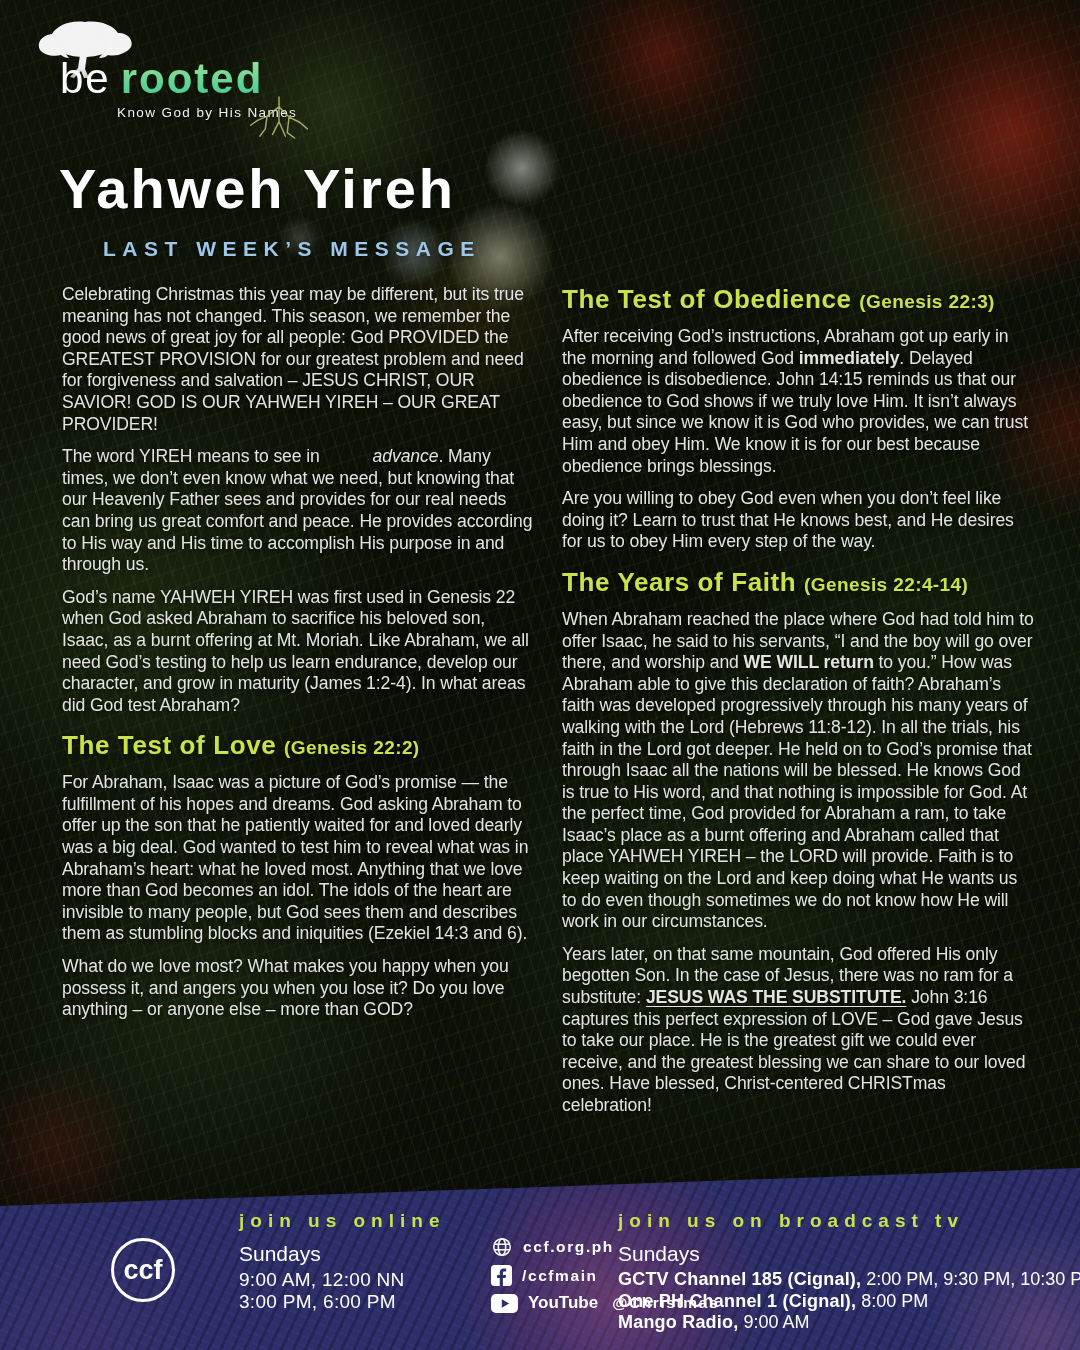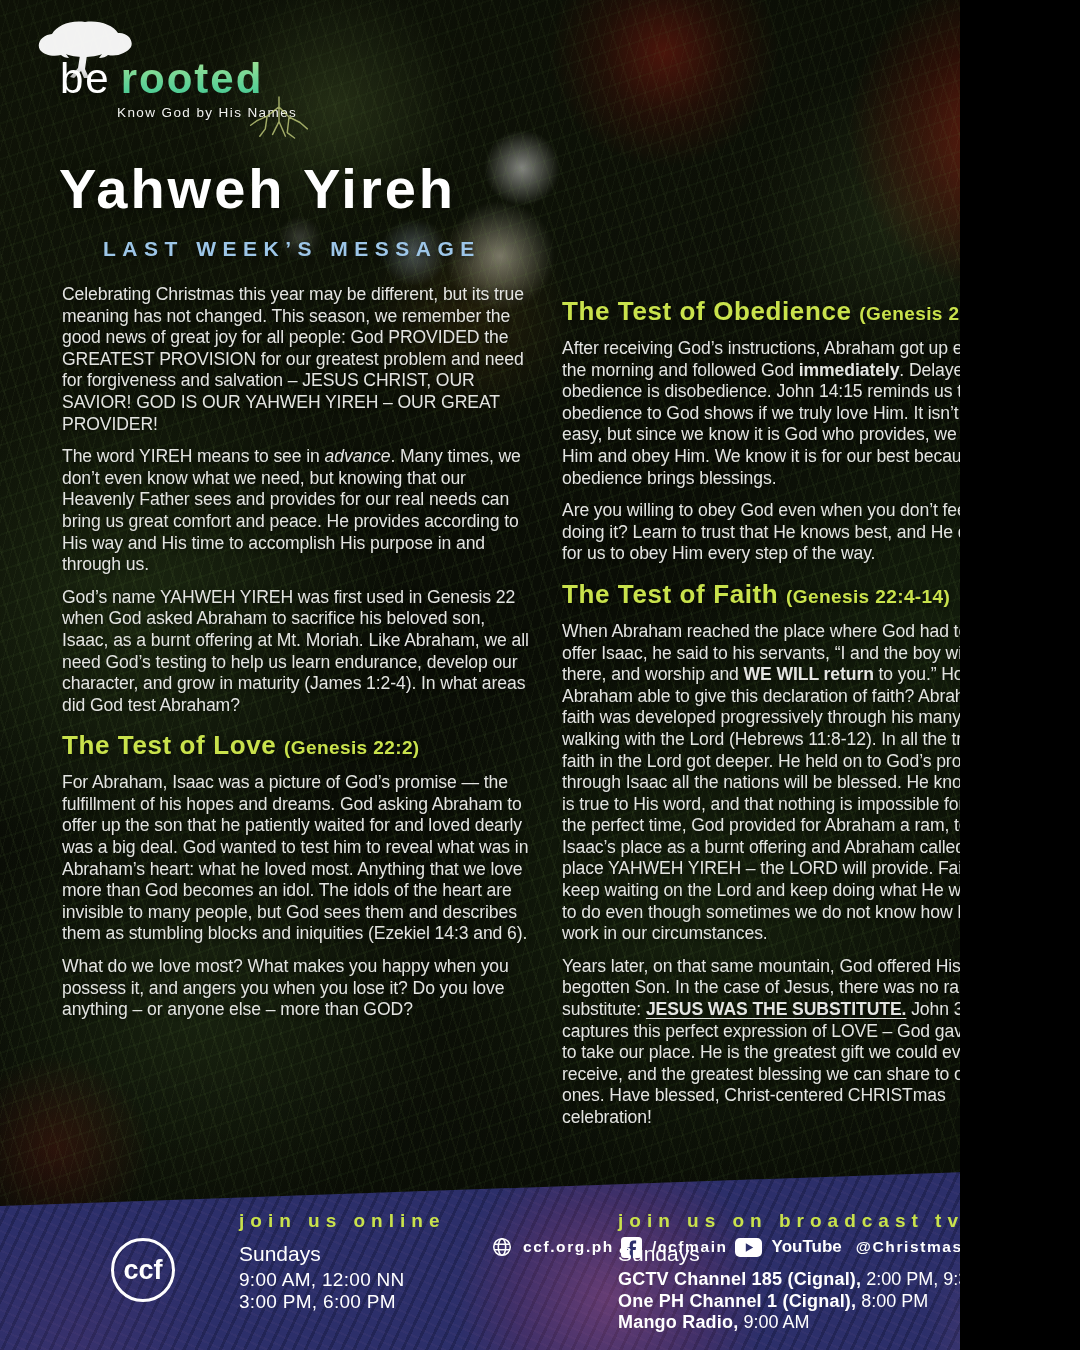--- a/index.html
+++ b/index.html
@@ -1,17 +1,17 @@
 <!DOCTYPE html>
 <html><head>
 <meta charset="utf-8">
 <style>
   html,body{margin:0;padding:0;background:#000;}
   .poster{
-    position:relative;width:960px;height:1350px;overflow:hidden;
+    position:relative;width:1080px;height:1350px;overflow:hidden;
     font-family:"Liberation Sans",sans-serif;color:#e3e4e1;
     background:#4c1d95;
   }
   
   .bg{
     position:absolute;inset:0;
     background:
       radial-gradient(circle at 522px 168px, rgba(255,255,255,.55), rgba(255,255,255,0) 38px),
       radial-gradient(circle at 500px 256px, rgba(255,248,224,.45), rgba(255,248,224,0) 55px),
       radial-gradient(circle at 414px 252px, rgba(205,228,255,.32), rgba(205,228,255,0) 34px),
@@ -70,23 +70,23 @@
     text-shadow:0 1px 5px rgba(0,0,0,.65);
   }
   .col-left{left:62px;}
   .col-right{left:562px;}
   .col p{margin:0 0 11px 0;}
   .sec-h{
     margin:14px 0 9px 0;color:#c9e24c;font-weight:bold;
     font-size:26px;line-height:31px;letter-spacing:.6px;
     text-shadow:0 2px 6px rgba(0,0,0,.6);
   }
-  .sec-h:first-child{margin-top:12px;}
+  .sec-h:first-child{margin-top:0;}
   .sec-ref{font-size:19px;letter-spacing:.4px;}
-  .em-italic{font-style:italic;}
+  .em-italic{font-style:italic;margin-left:48px;}
   .subst{font-weight:bold;text-decoration:underline;text-underline-offset:3px;}
 
   
   .footer{position:absolute;left:0;top:1168px;width:1080px;height:182px;color:#fff;}
   .footer-bg{
     position:absolute;inset:0;
     clip-path:polygon(0 38px,100% 0,100% 100%,0 100%);
     background:
       radial-gradient(circle at 610px 130px, rgba(196,84,132,.38), rgba(152,52,100,.20) 95px, rgba(0,0,0,0) 155px),
       radial-gradient(circle at 1040px 165px, rgba(235,130,175,.20), rgba(0,0,0,0) 115px),
@@ -99,21 +99,21 @@
     position:absolute;left:111px;top:70px;width:58px;height:58px;
     border:3.5px solid #fff;border-radius:50%;
     display:flex;align-items:center;justify-content:center;
     font-size:27px;font-weight:bold;letter-spacing:0;color:#fff;text-align:right;
   }
   .online-block{position:absolute;left:239px;top:42px;}
   .broadcast-block{position:absolute;left:618px;top:42px;}
   .join-label{color:#c9e24c;font-size:19px;font-weight:bold;letter-spacing:6px;margin-bottom:10px;white-space:nowrap;}
   .day{font-size:21px;font-weight:normal;margin-bottom:3px;}
   .times{font-size:19px;line-height:22px;letter-spacing:.3px;}
-  .links-block{position:absolute;left:455px;top:68px;display:flex;flex-direction:row;gap:7px;padding-left:36px;}
+  .links-block{position:absolute;left:455px;top:68px;display:flex;flex-direction:column;gap:7px;padding-left:36px;}
   .link-row{display:flex;align-items:center;gap:10px;font-size:15.5px;font-weight:bold;letter-spacing:1.6px;white-space:nowrap;}
   .link-row svg{flex:0 0 auto;}
   .yt-word{font-size:17px;letter-spacing:0;margin-right:4px;}
   .bline{font-size:18px;line-height:21.5px;white-space:nowrap;}
   .bline b{letter-spacing:.2px;margin-top:44px;}
 </style>
 </head>
 <body>
 
 <div class="poster">
@@ -146,21 +146,21 @@
     <p>God’s name YAHWEH YIREH was first used in Genesis 22 when God asked Abraham to sacrifice his beloved son, Isaac, as a burnt offering at Mt. Moriah. Like Abraham, we all need God’s testing to help us learn endurance, develop our character, and grow in maturity (James 1:2-4). In what areas did God test Abraham?</p>
     <h2 class="sec-h"><span>The Test of Love</span> <span class="sec-ref">(Genesis 22:2)</span></h2>
     <p>For Abraham, Isaac was a picture of God’s promise — the fulfillment of his hopes and dreams. God asking Abraham to offer up the son that he patiently waited for and loved dearly was a big deal. God wanted to test him to reveal what was in Abraham’s heart: what he loved most. Anything that we love more than God becomes an idol. The idols of the heart are invisible to many people, but God sees them and describes them as stumbling blocks and iniquities (Ezekiel 14:3 and 6).</p>
     <p>What do we love most? What makes you happy when you possess it, and angers you when you lose it? Do you love anything – or anyone else – more than GOD?</p>
   </section>
 
   <section class="col col-right">
     <h2 class="sec-h"><span>The Test of Obedience</span> <span class="sec-ref">(Genesis 22:3)</span></h2>
     <p><span>After receiving God’s instructions, Abraham got up early in the morning and followed God </span><b>immediately</b><span>. Delayed obedience is disobedience. John 14:15 reminds us that our obedience to God shows if we truly love Him. It isn’t always easy, but since we know it is God who provides, we can trust Him and obey Him. We know it is for our best because obedience brings blessings.</span></p>
     <p>Are you willing to obey God even when you don’t feel like doing it? Learn to trust that He knows best, and He desires for us to obey Him every step of the way.</p>
-    <h2 class="sec-h"><span>The Test of Faith</span> <span class="sec-ref">(Genesis 22:4-14)</span></h2>
+    <h2 class="sec-h"><span>The Years of Faith</span> <span class="sec-ref">(Genesis 22:4-14)</span></h2>
     <p><span>When Abraham reached the place where God had told him to offer Isaac, he said to his servants, “I and the boy will go over there, and worship and </span><b>WE WILL return</b><span> to you.”  How was Abraham able to give this declaration of faith? Abraham’s faith was developed progressively through his many years of walking with the Lord (Hebrews 11:8-12). In all the trials, his faith in the Lord got deeper. He held on to God’s promise that through Isaac all the nations will be blessed. He knows God is true to His word, and that nothing is impossible for God. At the perfect time, God provided for Abraham a ram, to take Isaac’s place as a burnt offering and Abraham called that place YAHWEH YIREH – the LORD will provide. Faith is to keep waiting on the Lord and keep doing what He wants us to do even though sometimes we do not know how He will work in our circumstances.</span></p>
     <p><span>Years later, on that same mountain, God offered His only begotten Son. In the case of Jesus, there was no ram for a substitute: </span><span class="subst">JESUS WAS THE SUBSTITUTE.</span><span> John 3:16 captures this perfect expression of LOVE – God gave Jesus to take our place. He is the greatest gift we could ever receive, and the greatest blessing we can share to our loved ones. Have blessed, Christ-centered CHRISTmas celebration!</span></p>
   </section>
 
   <footer class="footer">
     <div class="footer-bg"></div>
 
     <div class="ccf-logo">
       <span>ccf</span>
     </div>

